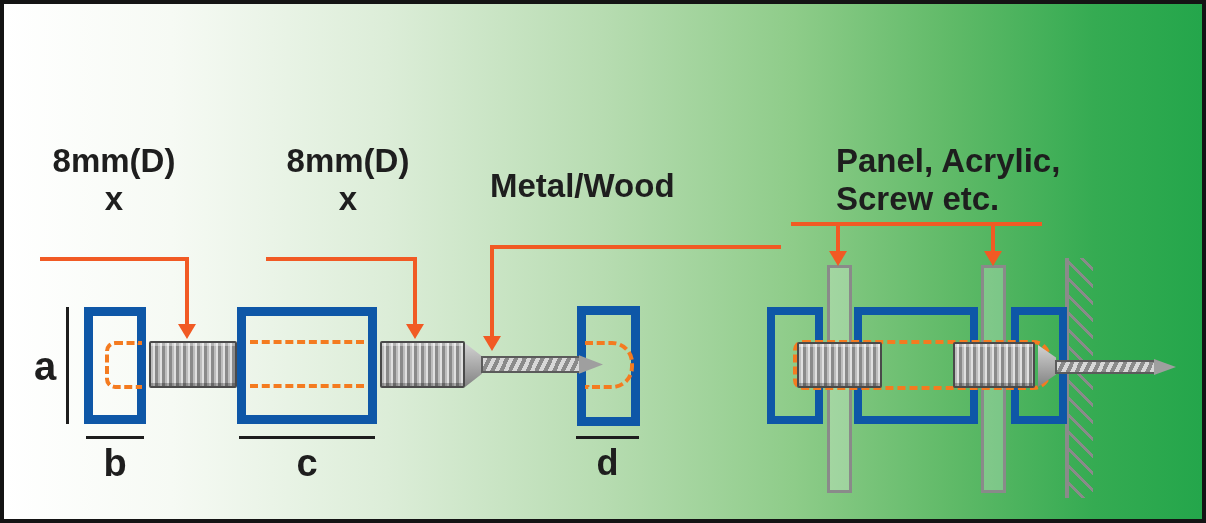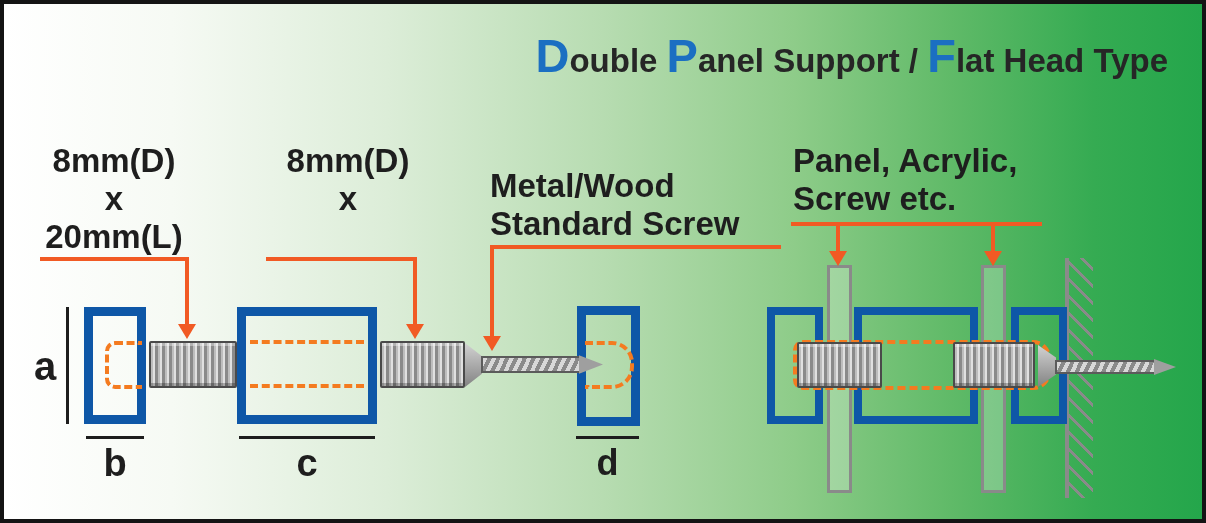--- a/index.html
+++ b/index.html
@@ -55,41 +55,36 @@
     border-top:15px solid #f15a24; }
 
   
   .z1{z-index:1}.z2{z-index:2}.z3{z-index:3}.z4{z-index:4}.z5{z-index:5}
 </style>
 </head>
 <body>
 
 <div id="canvas">
 
-  <div id="title">
-    <span class="tcap">D</span><span class="trest">ouble </span><span class="tcap">P</span><span class="trest">anel Support / </span><span class="tcap">F</span><span class="trest">lat Head Type</span>
-  </div>
 
   <div class="lbl callout ctr" style="left:30px; top:138px; width:160px;">
     <div>8mm(D)</div>
     <div>x</div>
-    <div>20mm(L)</div>
   </div>
 
   <div class="lbl callout ctr" style="left:264px; top:138px; width:160px;">
     <div>8mm(D)</div>
     <div>x</div>
   </div>
 
   <div class="lbl callout" style="left:486px; top:163px;">
     <div>Metal/Wood</div>
-    <div>Standard Screw</div>
   </div>
 
-  <div class="lbl callout" style="left:789px; top:138px;">
+  <div class="lbl callout" style="left:832px; top:138px;">
     <div>Panel, Acrylic,</div>
     <div>Screw etc.</div>
   </div>
 
 
   <div class="leader z5" style="left:36px;  top:253px; width:149px; height:4px;"></div>
   <div class="leader z5" style="left:181px; top:253px; width:4px;  height:68px;"></div>
   <div class="arrowhead z5" style="left:174px; top:320px;"></div>
 
   <div class="leader z5" style="left:262px; top:253px; width:151px; height:4px;"></div>

